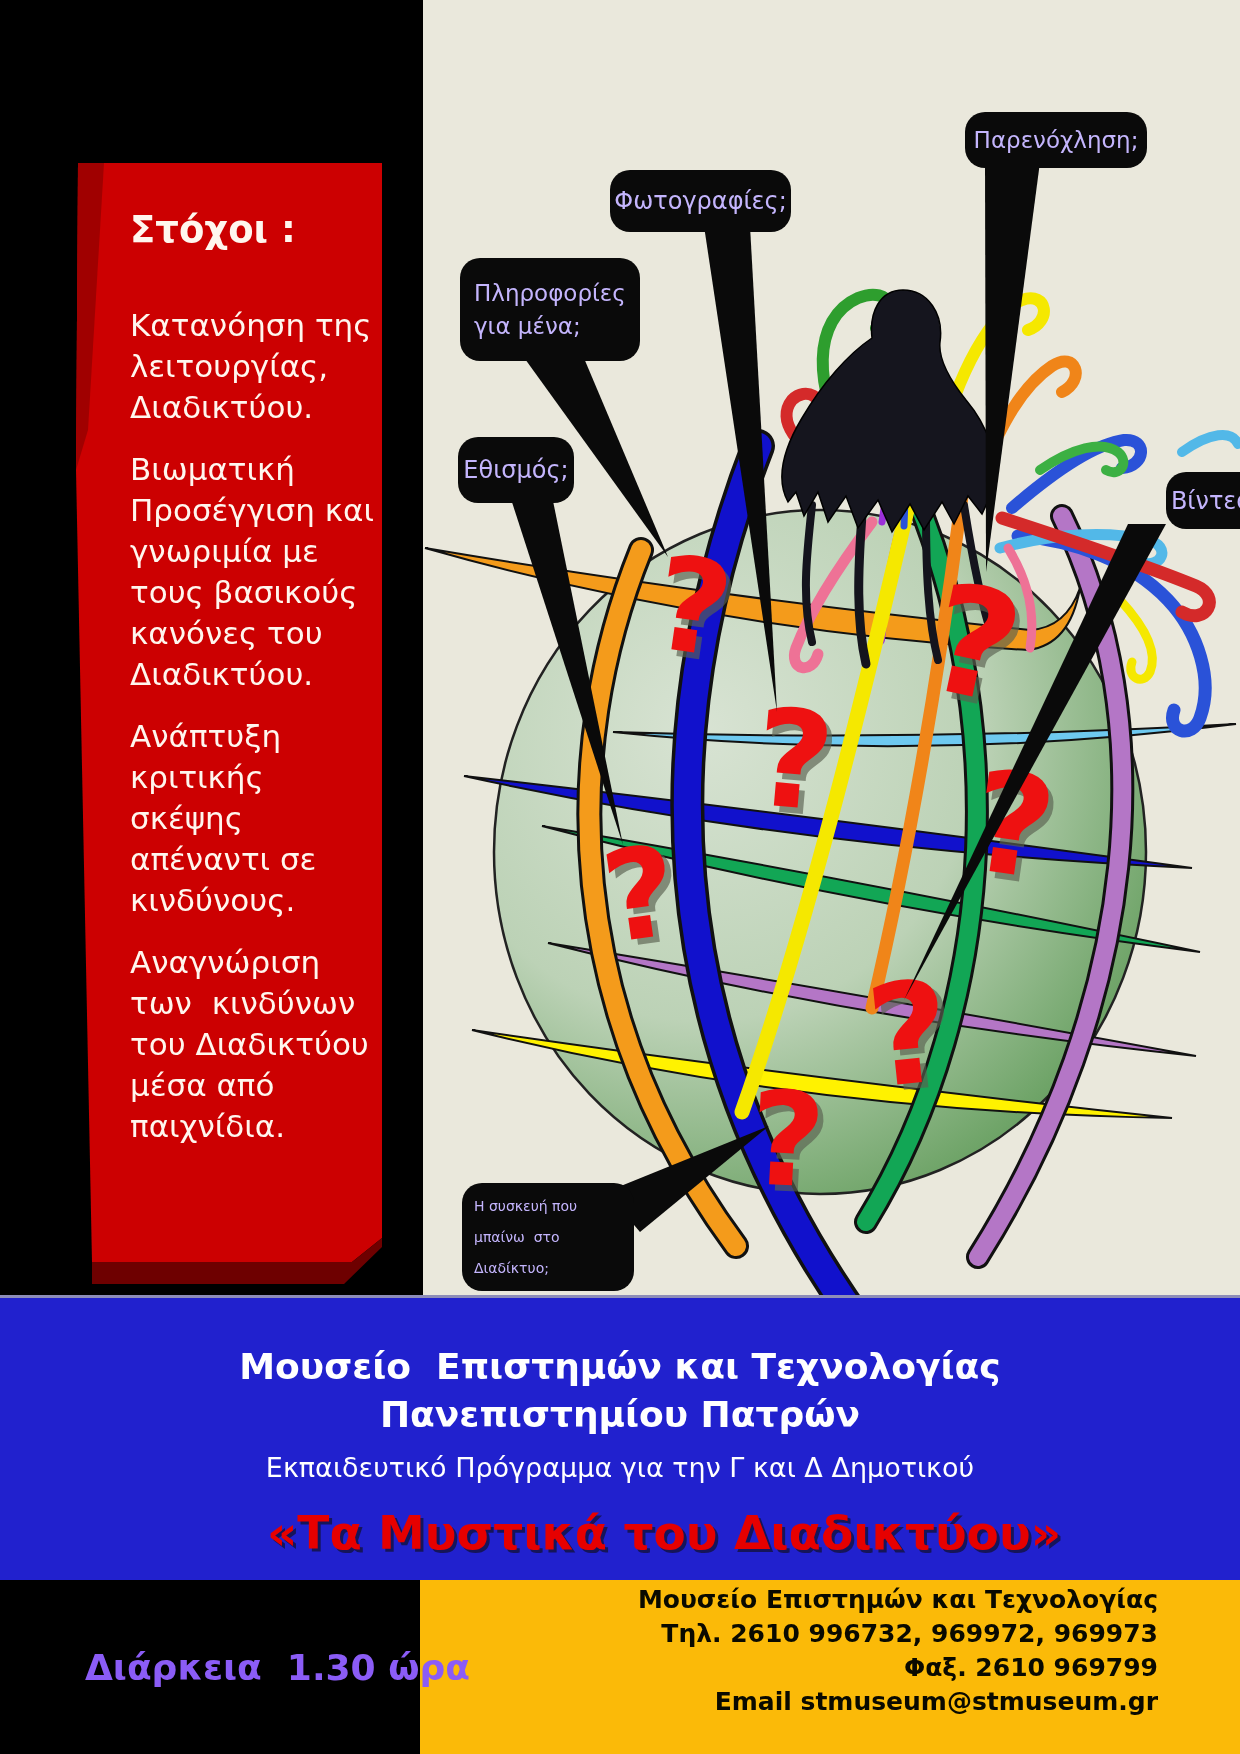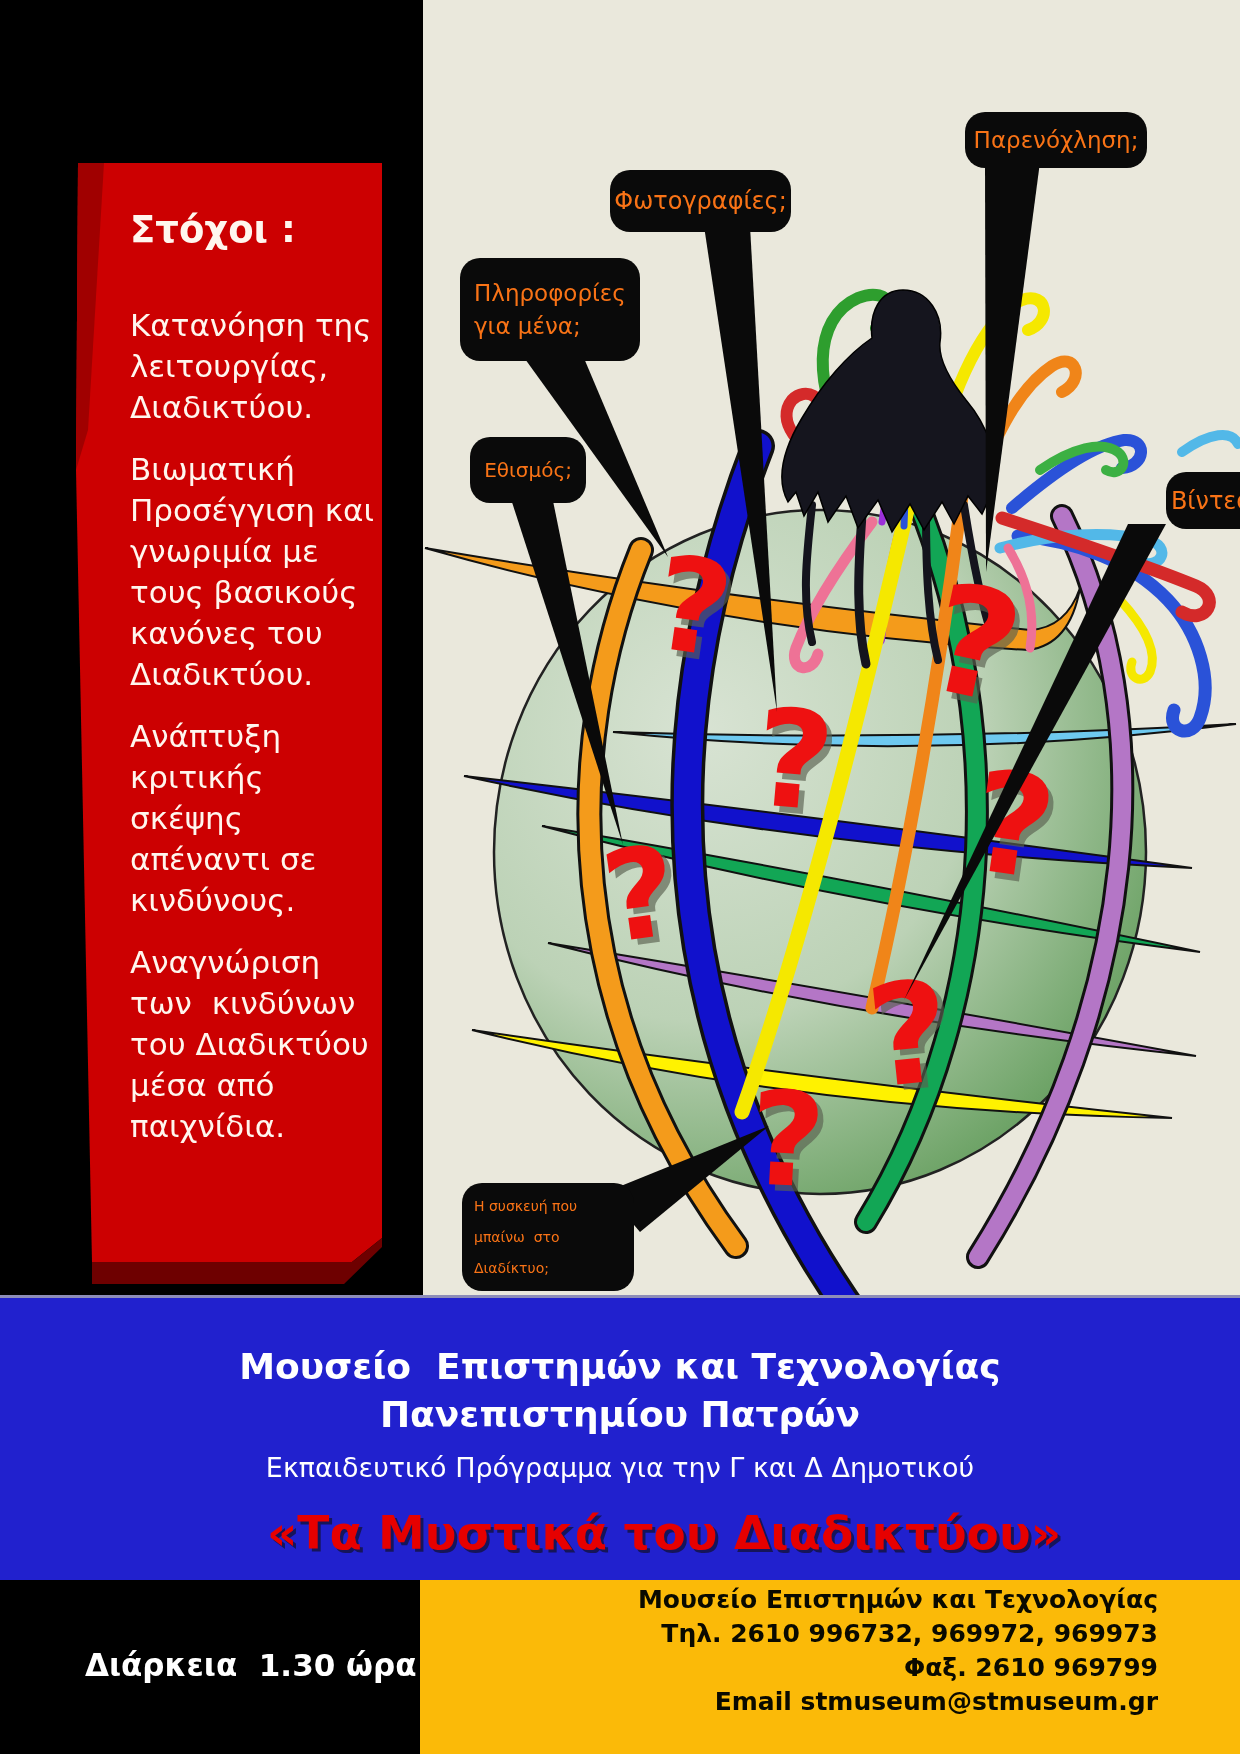--- a/index.html
+++ b/index.html
@@ -7,44 +7,44 @@
           font-family:"DejaVu Sans","Liberation Sans",sans-serif;}
   .cream-panel{position:absolute;left:423px;top:0;width:817px;height:1295px;background:#EAE8DC;}
   .art{position:absolute;left:0;top:0;}
 
   
   .ribbon-text{position:absolute;left:130px;top:208px;width:256px;color:#FFF6EE;}
   .ribbon-heading{font-size:37px;font-weight:bold;margin:0 0 54px 0;white-space:pre-wrap;}
   .goal{font-size:31px;line-height:41px;margin:0 0 21px 0;white-space:pre-wrap;}
 
   
-  .bubble{position:absolute;background:#0A0A0A;color:#f97316;border-radius:20px;
+  .bubble{position:absolute;background:#0A0A0A;color:#c4b5fd;border-radius:20px;
           white-space:pre-wrap;display:flex;align-items:center;box-sizing:border-box;}
   .b-info   {left:460px;top:258px;width:180px;height:103px;font-size:23px;line-height:33px;padding:8px 14px;}
   .b-photos {left:610px;top:170px;width:181px;height:62px;font-size:24px;justify-content:center;padding:4px 10px;}
   .b-harass {left:965px;top:112px;width:182px;height:56px;font-size:23px;justify-content:center;padding:4px 10px;}
-  .b-addict {left:458px;top:437px;width:116px;height:66px;font-size:20px;justify-content:center;padding:4px 24px;margin-left:12px;}
+  .b-addict {left:458px;top:437px;width:116px;height:66px;font-size:24px;justify-content:center;padding:4px 24px;}
   .b-video  {left:1166px;top:472px;width:98px;height:57px;font-size:24px;justify-content:center;padding:4px 8px;}
   .b-device {left:462px;top:1183px;width:172px;height:108px;font-size:14px;line-height:31px;padding:6px 12px;}
 
   
   .blue-band{position:absolute;left:0;top:1295px;width:1240px;height:285px;background:#2121CE;
              border-top:3px solid #8D8DB8;box-sizing:border-box;}
   .bb-line{position:absolute;left:0;width:1240px;text-align:center;color:#FFFFFF;white-space:pre-wrap;}
   .bb-title1{top:1346px;font-size:36px;font-weight:bold;}
   .bb-title2{top:1394px;font-size:36px;font-weight:bold;}
   .bb-sub{top:1452px;font-size:27px;}
   .bb-prog{top:1505px;font-size:47px;font-weight:bold;color:#E60000;text-shadow:3px 3px 0 #15155A;padding-left:44px;}
 
   
   .bottom-strip{position:absolute;left:0;top:1580px;width:1240px;height:174px;background:#000;}
   .orange-block{position:absolute;left:420px;top:1580px;width:820px;height:174px;background:#FBBA08;
                 color:#0A0A00;text-align:right;padding:3px 82px 0 0;box-sizing:border-box;}
   .contact-line{font-size:25px;line-height:34px;font-weight:bold;white-space:pre-wrap;}
-  .duration{position:absolute;left:85px;top:1647px;font-size:31px;font-weight:bold;color:#ffffff;white-space:pre-wrap;}
+  .duration{position:absolute;left:85px;top:1647px;font-size:36px;font-weight:bold;color:#8b5cf6;white-space:pre-wrap;}
 </style>
 </head>
 <body>
 
 <div class="poster">
 
   <div class="cream-panel"></div>
 
   <svg class="art" width="1240" height="1754" viewBox="0 0 1240 1754">
     <defs>

